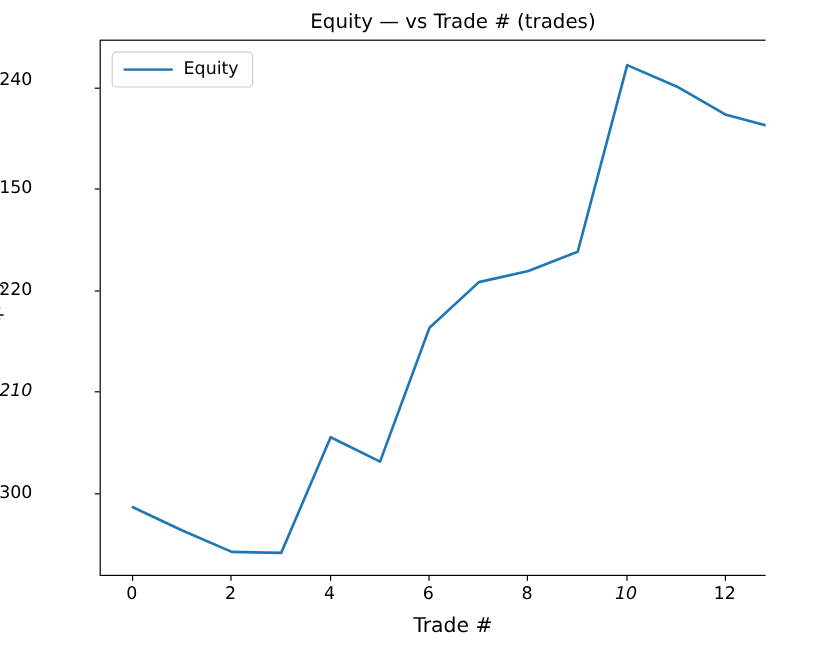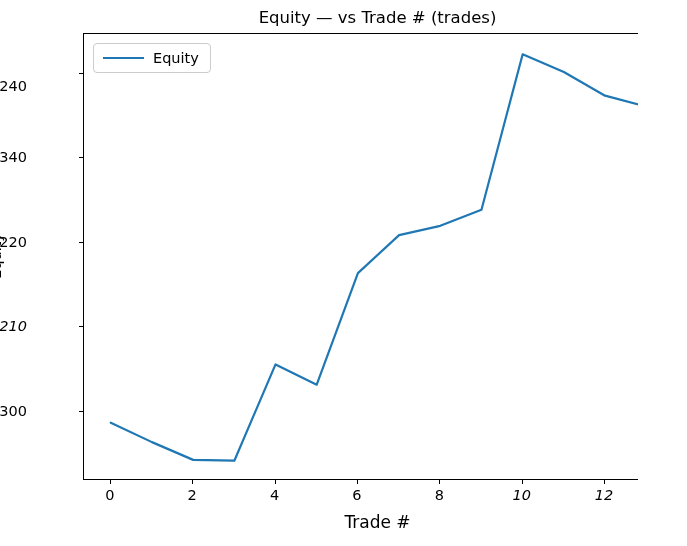--- a/index.html
+++ b/index.html
@@ -143,33 +143,33 @@
       <div class="tick-label-x" style="left: 192.15px;">2</div>
       <div class="tick-mark-x" style="left: 274.528px;"></div>
       <div class="tick-label-x" style="left: 274.528px;">4</div>
       <div class="tick-mark-x" style="left: 356.906px;"></div>
       <div class="tick-label-x" style="left: 356.906px;">6</div>
       <div class="tick-mark-x" style="left: 439.283px;"></div>
       <div class="tick-label-x" style="left: 439.283px;">8</div>
       <div class="tick-mark-x" style="left: 521.661px;"></div>
       <div class="tick-label-x" style="left: 521.661px; font-style: italic;">10</div>
       <div class="tick-mark-x" style="left: 604.038px;"></div>
-      <div class="tick-label-x" style="left: 604.038px; font-style: italic;">12</div>
+      <div class="tick-label-x" style="left: 604.038px;">12</div>
     </div>
   <div id="y-ticks">
       <div class="tick-mark-y" style="top: 410.711px;"></div>
       <div class="tick-label-y" style="top: 410.711px;">300</div>
       <div class="tick-mark-y" style="top: 326.212px;"></div>
       <div class="tick-label-y" style="top: 326.212px; font-style: italic;">210</div>
       <div class="tick-mark-y" style="top: 241.713px;"></div>
       <div class="tick-label-y" style="top: 241.713px;">220</div>
       <div class="tick-mark-y" style="top: 157.214px;"></div>
-      <div class="tick-label-y" style="top: 157.214px;">340</div>
+      <div class="tick-label-y" style="top: 157.214px;">150</div>
       <div class="tick-mark-y" style="top: 72.7146px;"></div>
-      <div class="tick-label-y" style="top: 86px;">240</div>
+      <div class="tick-label-y" style="top: 67px;">240</div>
     </div>
 
   <div id="xlabel">Trade #</div>
 
   <div id="ylabel">Equity</div>
 
   <div id="legend">
     <span id="legend-line-swatch" style="border-top-color: rgb(31, 119, 180);"></span>
     <span id="legend-label">Equity</span>
   </div>

